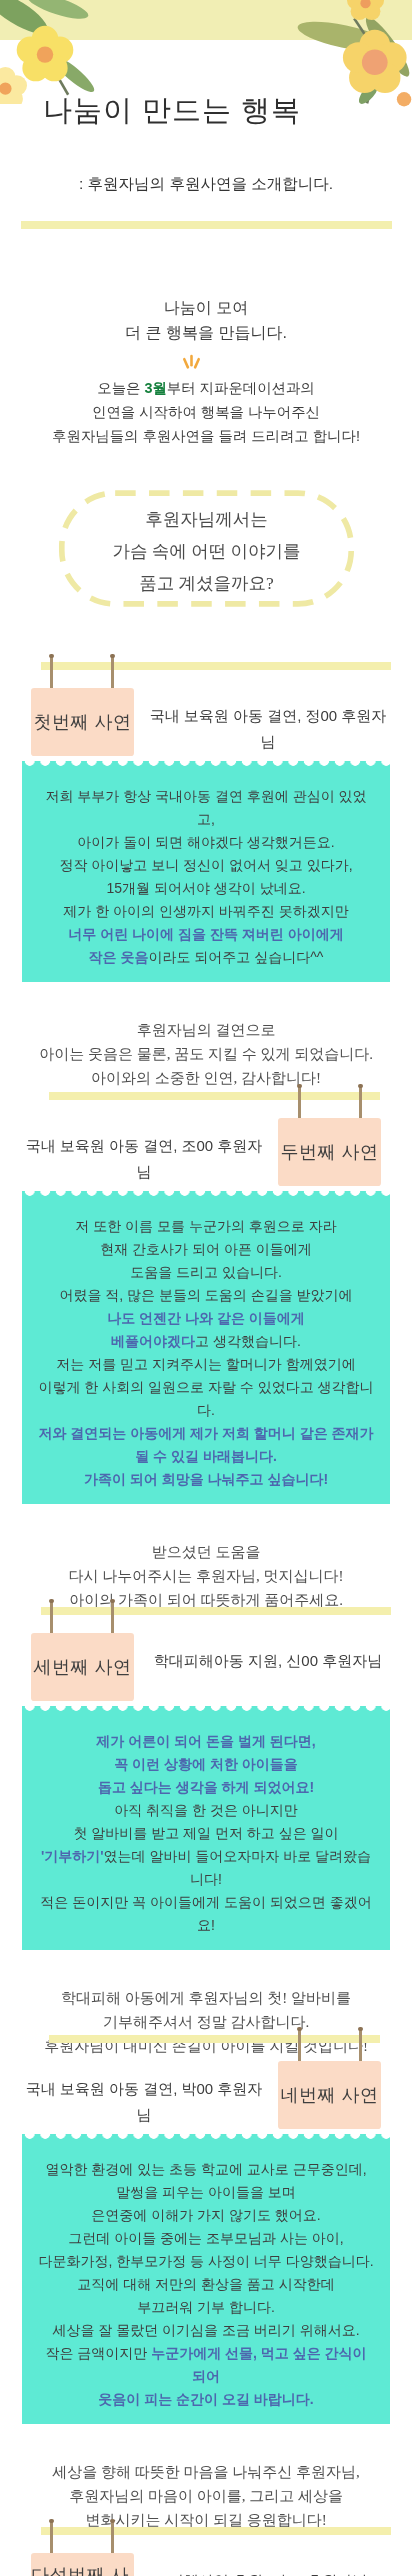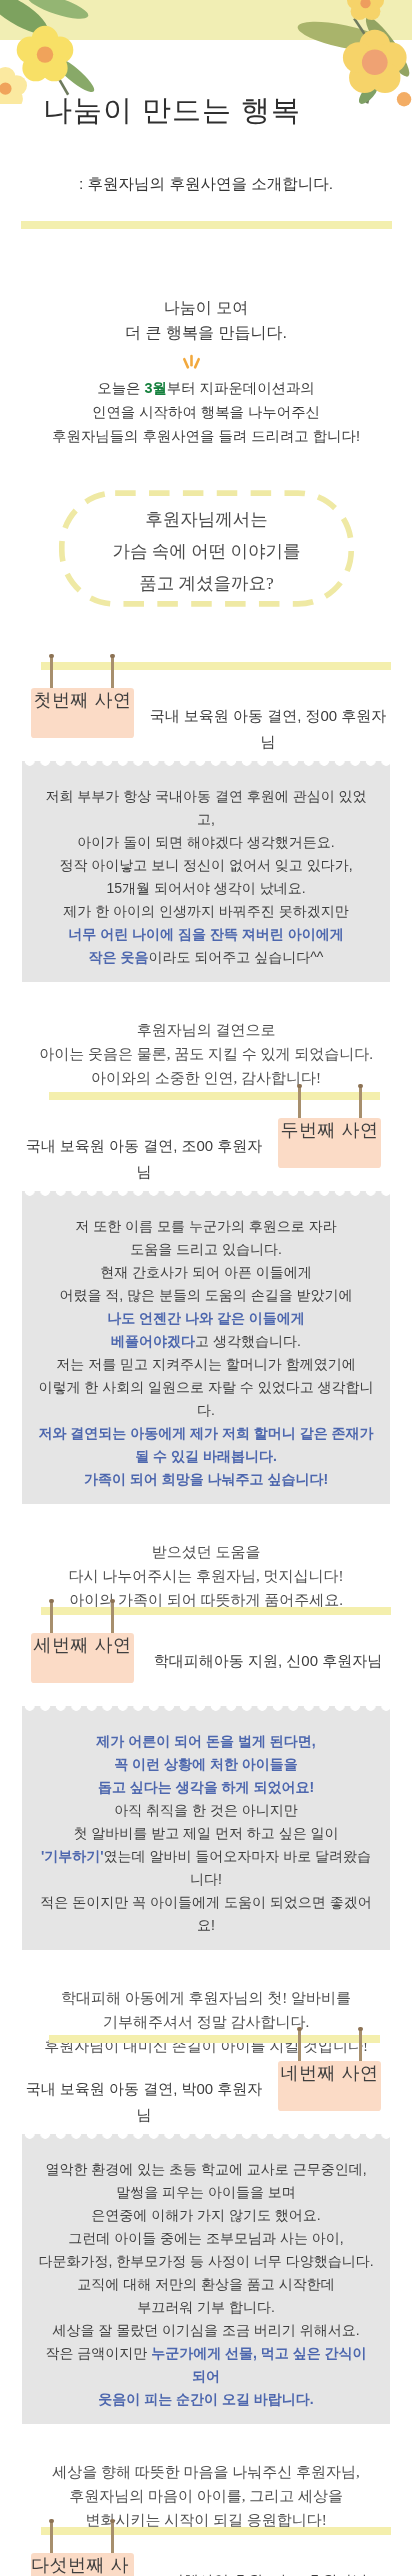--- a/index.html
+++ b/index.html
@@ -24,34 +24,34 @@
   
   #qbox{top:490px;left:58px;width:297px;height:117px;}
   #qbox svg{position:absolute;top:0;left:0;}
   #qbox .qtext{position:relative;padding-top:13.4px;text-align:center;font-size:17.5px;line-height:32px;color:#4a4a4a;font-family:"Liberation Serif","DejaVu Serif",serif;}
 
   
   .story{position:absolute;left:0;width:412px;}
   .story .bar{position:absolute;top:0;height:7.7px;background:#f4efad;}
   .story.left .bar{left:41px;right:20.6px;}
   .story.right .bar{left:49px;right:32px;}
-  .story .tag{position:absolute;top:26px;width:103px;height:50px;background:#fbdbc6;border-radius:3.1px;display:flex;justify-content:center;}
+  .story .tag{position:absolute;top:26px;width:103px;height:68px;background:#fbdbc6;border-radius:3.1px;display:flex;align-items:center;justify-content:center;}
   .story.left .tag{left:31px;}
   .story.right .tag{left:278px;}
   .tag-label{font-size:18px;font-weight:500;color:#3f3f3f;letter-spacing:0.5px;}
   .string{position:absolute;top:-6.2px;width:2.6px;height:37px;background:#a78f6d;}
   .story.left .string.s1{left:50px;}  .story.left .string.s2{left:111px;}
   .story.right .string.s1{left:298px;} .story.right .string.s2{left:359px;}
   .string::before,.string::after{content:"";position:absolute;left:-1px;width:4.6px;height:4.6px;border-radius:50%;background:#8c7254;}
   .string::before{top:-2.1px;} .string::after{bottom:-2.1px;}
   .donor{position:absolute;top:41px;height:26px;line-height:26px;width:242px;text-align:center;font-size:15px;font-weight:500;color:#3b3b3b;}
   .story.left .donor{left:147px;}
   .story.right .donor{left:23px;}
 
-  .notebox{position:relative;margin:99px 21.6px 0 21.6px;background:#e5e5e5;padding:24px 15.5px 13.4px 15.5px;text-align:center;}
+  .notebox{position:relative;margin:99px 21.6px 0 21.6px;background:#5eead4;padding:24px 15.5px 13.4px 15.5px;text-align:center;}
   .notebox::before{content:"";position:absolute;top:0;left:0;right:0;height:7.2px;
     background:radial-gradient(circle at 7.7px 0px,#ffffff 4.6px,rgba(255,255,255,0) 5.2px);background-size:15.5px 7.2px;}
   .nline{font-size:14px;line-height:23px;color:#3e3e3e;}
   .nline .em{color:#4d67ae;font-weight:700;}
 
   .reply{margin:36px 20.6px 0 20.6px;text-align:center;font-size:15px;line-height:24px;color:#4e4e4e;font-family:"Liberation Serif","DejaVu Serif",serif;}
   #flowers-tl{top:-3.1px;left:-4.1px;}
   #flowers-tr{top:-2.1px;right:-3.1px;}
 </style>
 </head>
@@ -171,22 +171,22 @@
   <section class="story right" style="top: 1092px;">
     <div class="bar"></div>
     <div class="string s1"></div>
     <div class="string s2"></div>
     <div class="tag">
       <span class="tag-label">두번째 사연</span>
     </div>
     <div class="donor">국내 보육원 아동 결연, 조00 후원자님</div>
     <div class="notebox">
           <p class="nline"><span>저 또한 이름 모를 누군가의 후원으로 자라</span></p>
+          <p class="nline"><span>현재 간호사가 되어 아픈 이들에게</span></p>
           <p class="nline"><span>도움을 드리고 있습니다.</span></p>
-          <p class="nline"><span>현재 간호사가 되어 아픈 이들에게</span></p>
           <p class="nline"><span>어렸을 적, 많은 분들의 도움의 손길을 받았기에</span></p>
           <p class="nline"><span class="em">나도 언젠간 나와 같은 이들에게</span></p>
           <p class="nline"><span class="em">베풀어야겠다</span><span>고 생각했습니다.</span></p>
           <p class="nline"><span>저는 저를 믿고 지켜주시는 할머니가 함께였기에</span></p>
           <p class="nline"><span>이렇게 한 사회의 일원으로 자랄 수 있었다고 생각합니다.</span></p>
           <p class="nline"><span class="em">저와 결연되는 아동에게 제가 저희 할머니 같은 존재가</span></p>
           <p class="nline"><span class="em">될 수 있길 바래봅니다.</span></p>
           <p class="nline"><span class="em">가족이 되어 희망을 나눠주고 싶습니다!</span></p>
         </div>
     <div class="reply">

